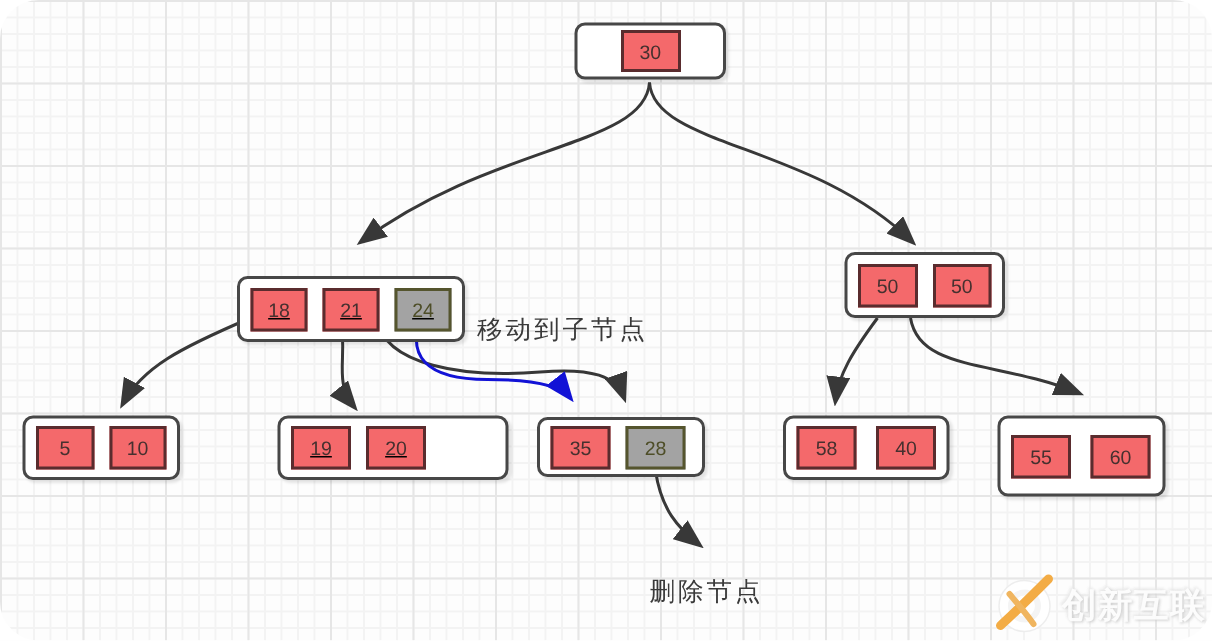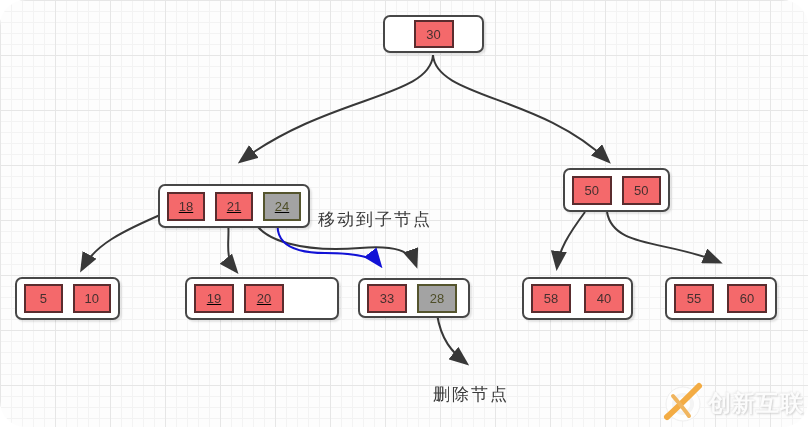--- a/index.html
+++ b/index.html
@@ -113,30 +113,30 @@
     <div class="key red">5</div>
     <div class="key red">10</div>
   </div>
 
   <div class="node" style="left:185px;top:277px;width:154px;height:43px;text-decoration:underline;">
     <div class="key red">19</div>
     <div class="key red">20</div>
   </div>
 
   <div class="node" style="left:358px;top:278px;width:112px;height:40px;">
-    <div class="key red">33</div>
+    <div class="key red">35</div>
     <div class="key yellow">28</div>
   </div>
 
   <div class="node" style="left:522px;top:277px;width:111px;height:43px;gap:13px;">
     <div class="key red">58</div>
     <div class="key red">40</div>
   </div>
 
-  <div class="node" style="left:665px;top:277px;width:112px;height:43px;gap:13px;">
+  <div class="node" style="left:665px;top:277px;width:112px;height:54px;gap:13px;">
     <div class="key red">55</div>
     <div class="key red">60</div>
   </div>
 
   <div class="note" style="left:433px;top:383px;">删除节点</div>
 
   <div class="note" style="left:318px;top:208px;">移动到子节点</div>
 
   <div class="watermark">
     <svg width="44" height="44" viewBox="0 0 44 44">

